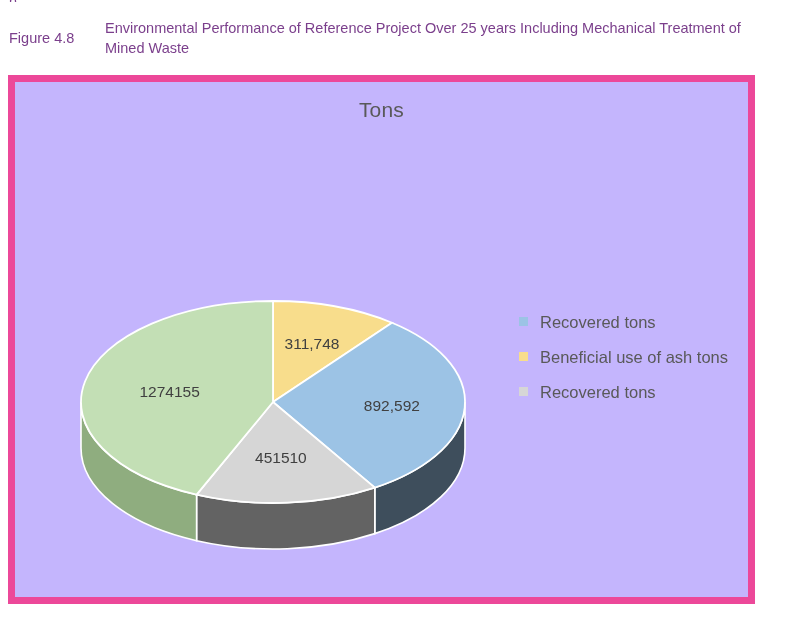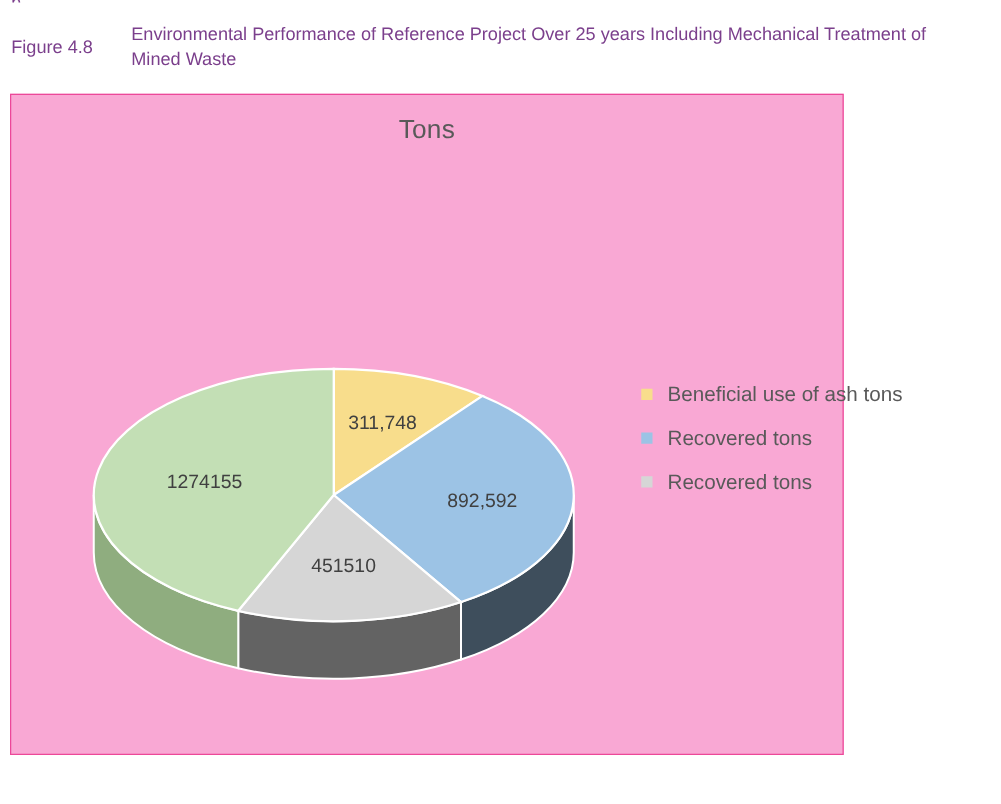--- a/index.html
+++ b/index.html
@@ -46,24 +46,24 @@
     font-size: 14px;
     overflow: hidden;
     line-height: 14px;
   }
 
   
   #chart-box {
     position: absolute;
     left: 8px;
     top: 75px;
-    width: 667px;
+    width: 747px;
     height: 529px;
-    border: 1px solid #ec4899;
-    background: #f9a8d4;
+    border: 7px solid #ec4899;
+    background: #c4b5fd;
     box-sizing: border-box;
   }
 
   #chart-title {
     position: absolute;
     left: 0;
     top: 16px;
     width: 100%;
     text-align: center;
     font-size: 21px;
@@ -145,26 +145,26 @@
           <text x="297.0535459134205" y="211.84582014274713" text-anchor="middle" class="slice-label">311,748</text>
           <text x="376.8614694034387" y="274.4282701350898" text-anchor="middle" class="slice-label">892,592</text>
           <text x="265.8974793695906" y="326.39443504512315" text-anchor="middle" class="slice-label">451510</text>
           <text x="154.60320001263" y="259.71200194134883" text-anchor="middle" class="slice-label">1274155</text>
         </g>
       </svg>
   </div>
 
   <div id="legend">
     <div class="legend-row">
+      <span class="legend-swatch" style="background: rgb(156, 195, 229);"></span>
+      <span class="legend-text">Recovered tons</span>
+    </div>
+    <div class="legend-row">
       <span class="legend-swatch" style="background: rgb(248, 221, 140);"></span>
       <span class="legend-text">Beneficial use of ash tons</span>
-    </div>
-    <div class="legend-row">
-      <span class="legend-swatch" style="background: rgb(156, 195, 229);"></span>
-      <span class="legend-text">Recovered tons</span>
     </div>
     <div class="legend-row">
       <span class="legend-swatch" style="background: rgb(214, 214, 214);"></span>
       <span class="legend-text">Recovered tons</span>
     </div>
   </div>
 
 </div>
 
 </body></html>

